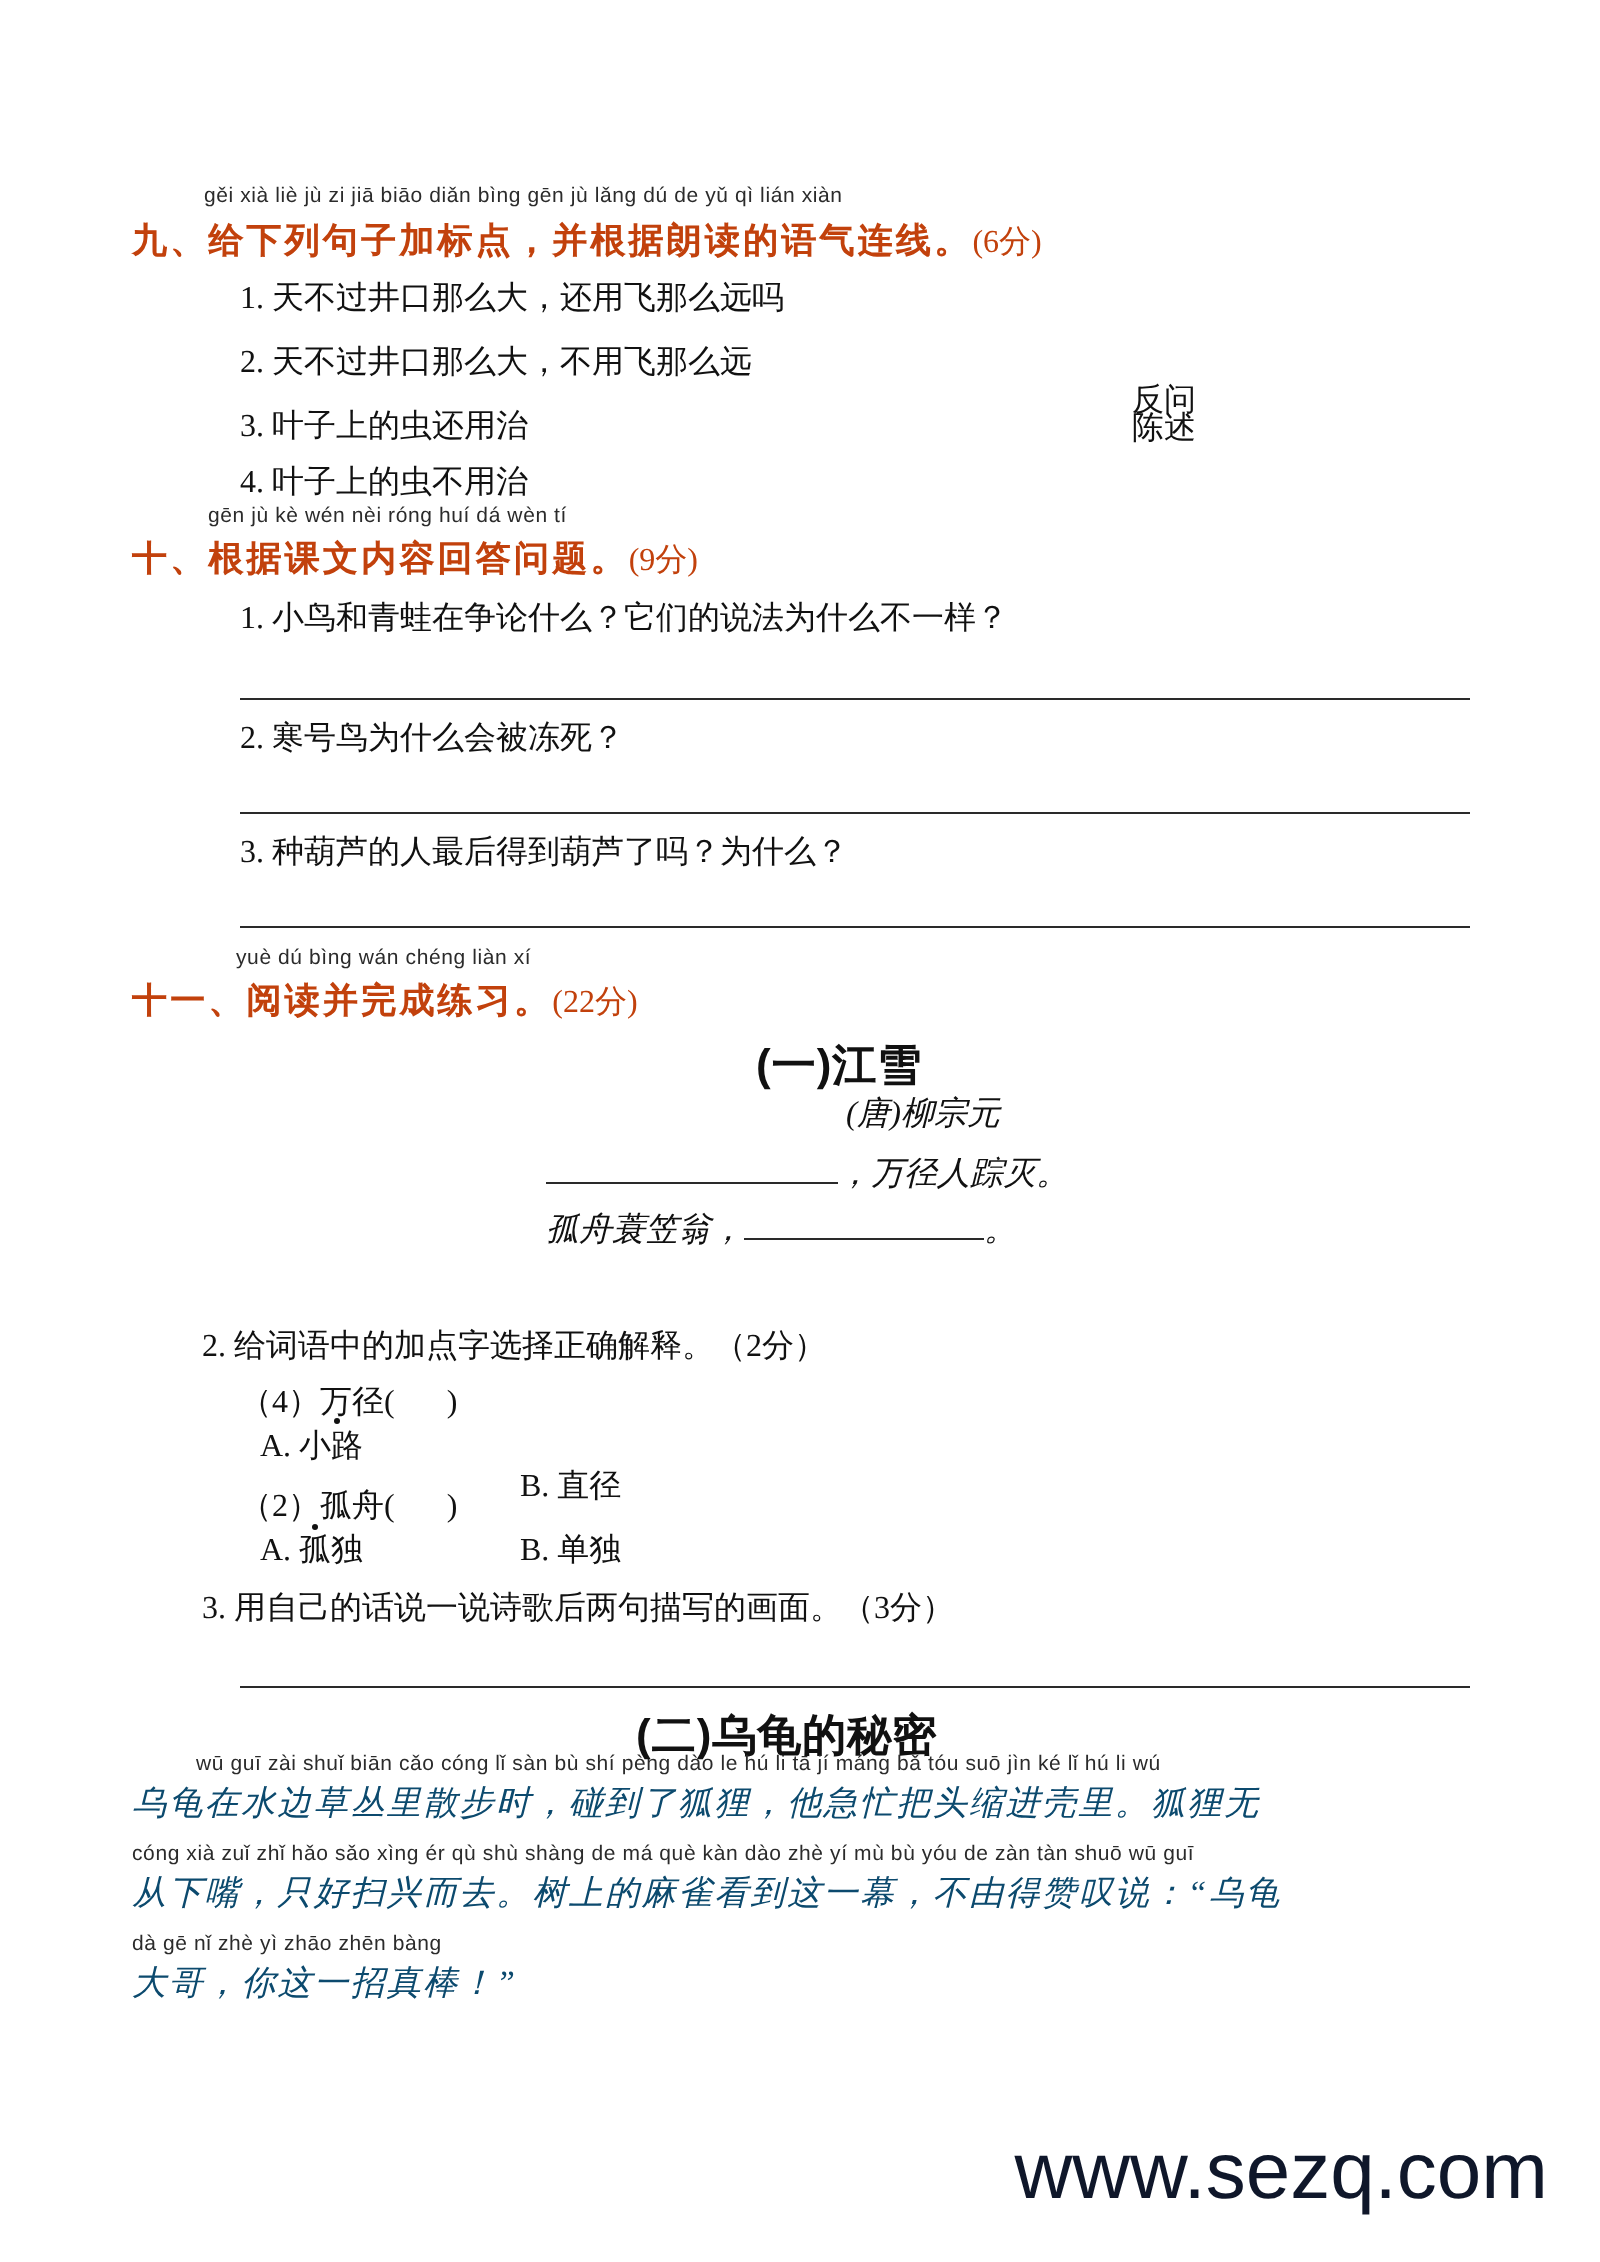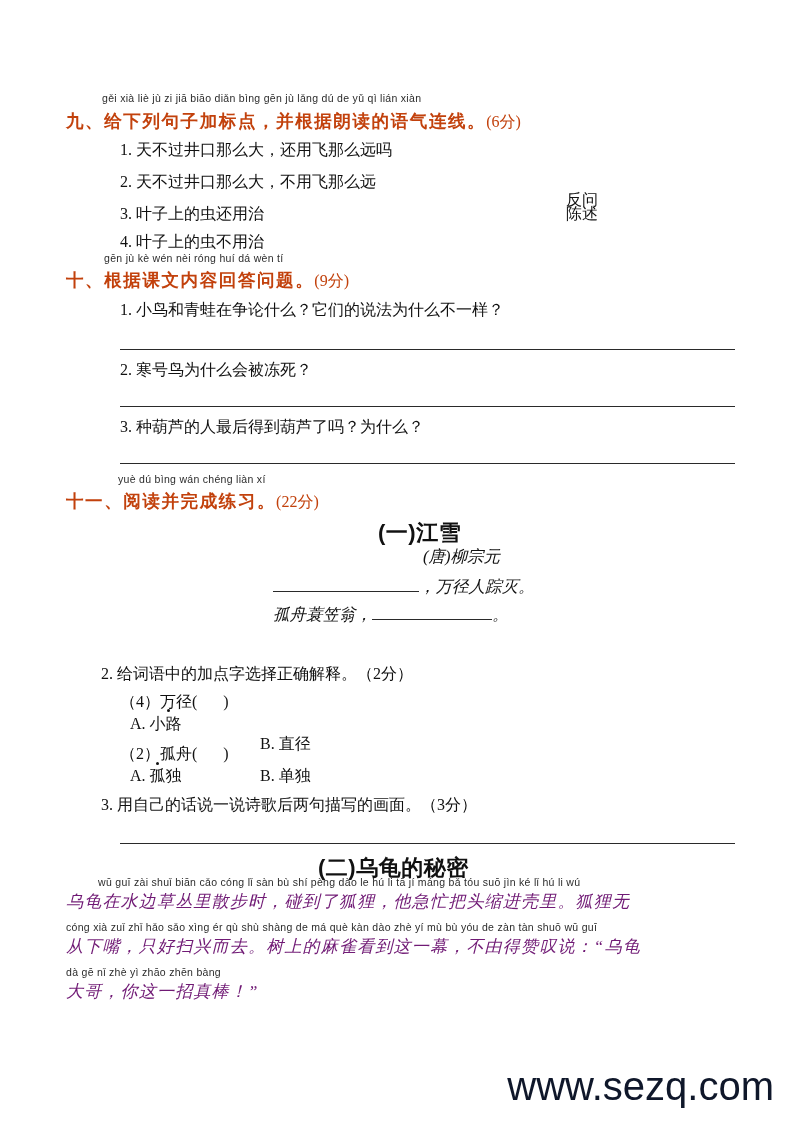--- a/index.html
+++ b/index.html
@@ -125,21 +125,21 @@
     border-radius: 50%;
     background: #111;
   }
 
   
   .ptext {
     font-family: "Liberation Serif", "DejaVu Serif", serif;
     font-style: italic;
     font-size: 17px;
     letter-spacing: 1.2px;
-    color: #701a75;
+    color: #0c4a6e;
     white-space: nowrap;
   }
 </style>
 </head>
 <body>
 
 <div class="page">
 
   <div class="sec pinyin" style="left:102px; top:92px;">gěi xià liè jù  zi  jiā biāo diǎn    bìng gēn jù lǎng dú  de  yǔ   qì  lián xiàn</div>
 

